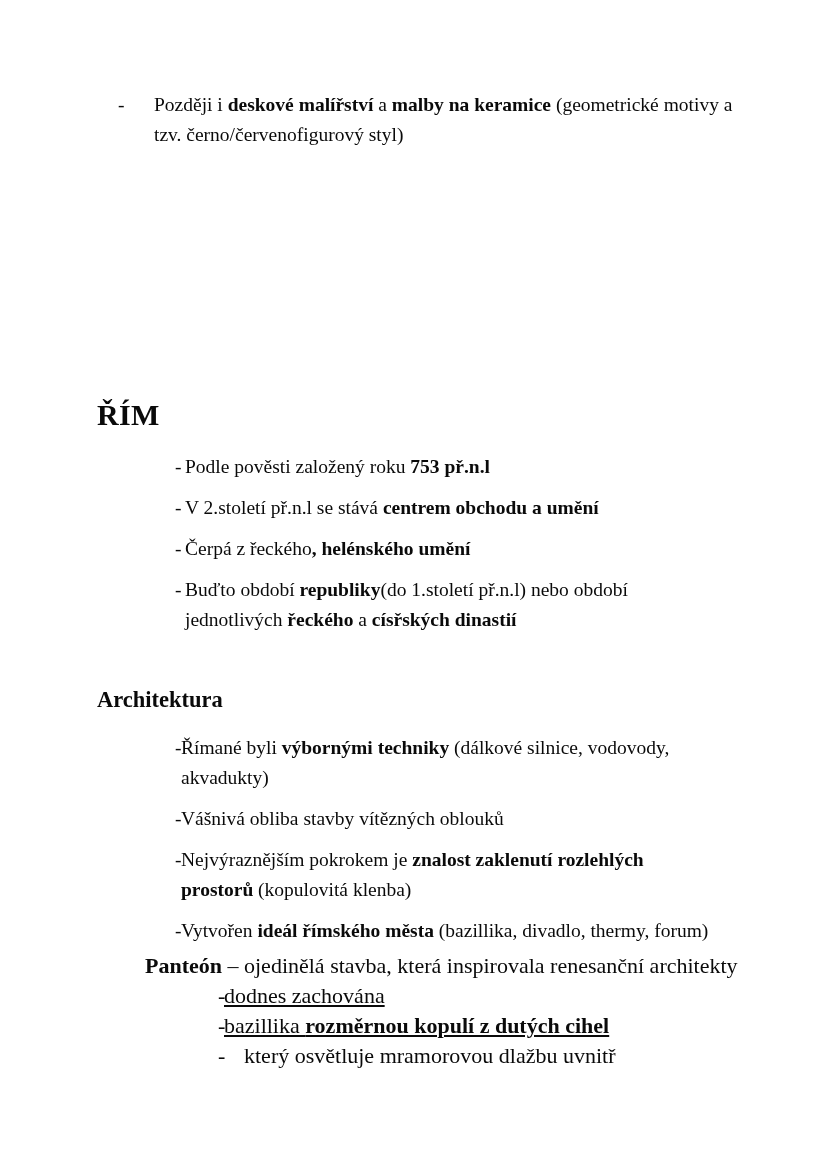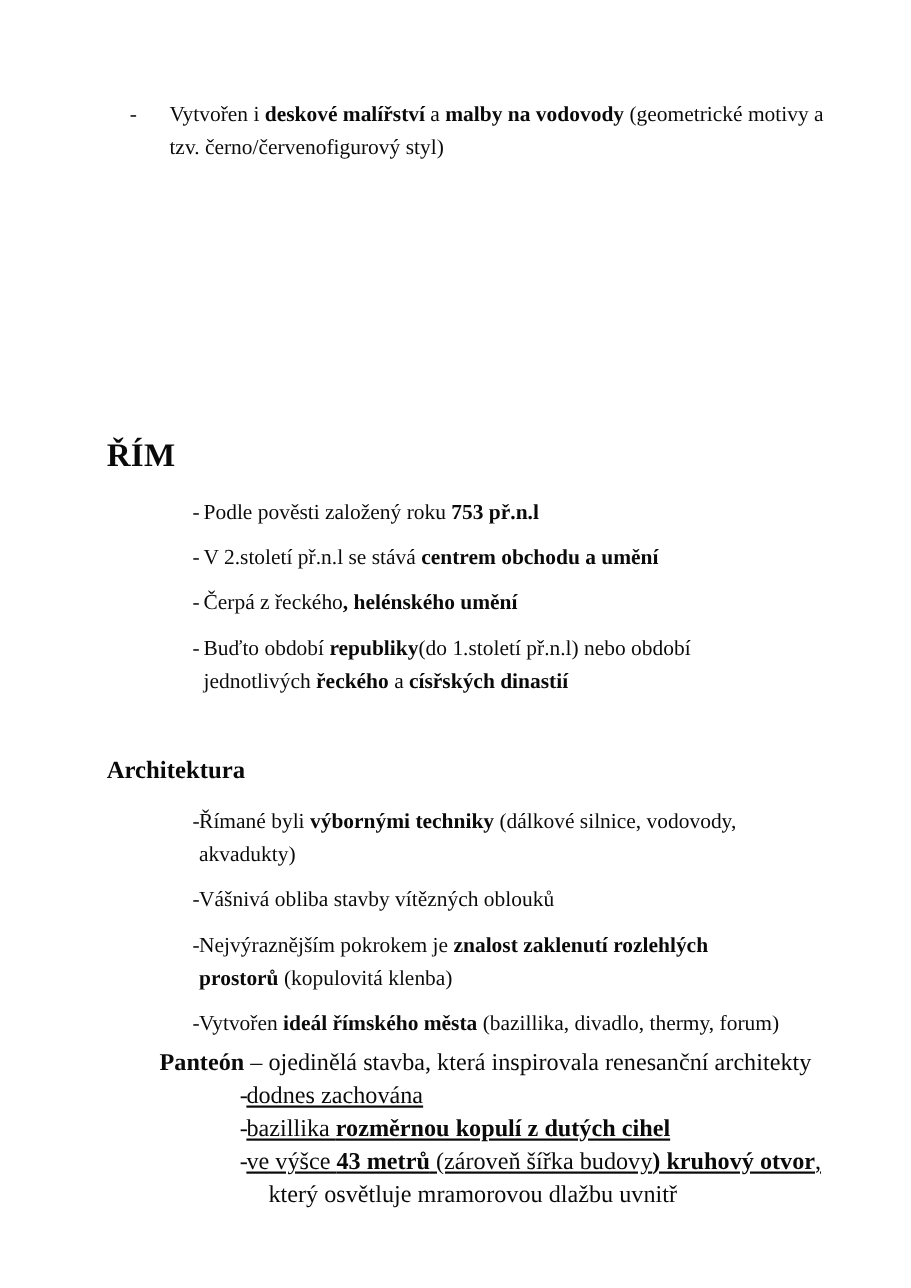--- a/index.html
+++ b/index.html
@@ -121,21 +121,21 @@
 </style>
 </head>
 <body>
 
 <div class="page">
 
   <div class="top-block">
     <div class="bullet">
       <span class="dash">-</span>
       <span class="btext">
-        <span>Vytvořen i </span><b>deskové malířství</b><span> a </span><b>malby na vodovody</b><span> (geometrické motivy a</span>
+        <span>Později i </span><b>deskové malířství</b><span> a </span><b>malby na keramice</b><span> (geometrické motivy a</span>
         <span style="display:block">tzv. černo/červenofigurový styl)</span>
       </span>
     </div>
   </div>
 
   <div class="h1">ŘÍM</div>
 
   <div class="rim-block">
 
     <div class="bullet">
@@ -204,19 +204,18 @@
       <span class="stext">dodnes zachována</span>
     </div>
 
     <div class="panteon-sub">
       <span class="sdash">-</span>
       <span class="stext"><span>bazillika </span><b>rozměrnou kopulí z dutých cihel</b></span>
     </div>
 
     <div class="panteon-sub">
       <span class="sdash">-</span>
-      <span class="stext"><span>ve výšce </span><b>43 metrů</b><span> (zároveň šířka budovy</span><b>) kruhový otvor</b><span>,</span></span>
       <span class="cont">který osvětluje mramorovou dlažbu uvnitř</span>
     </div>
 
   </div>
 
 </div>
 
 </body></html>

